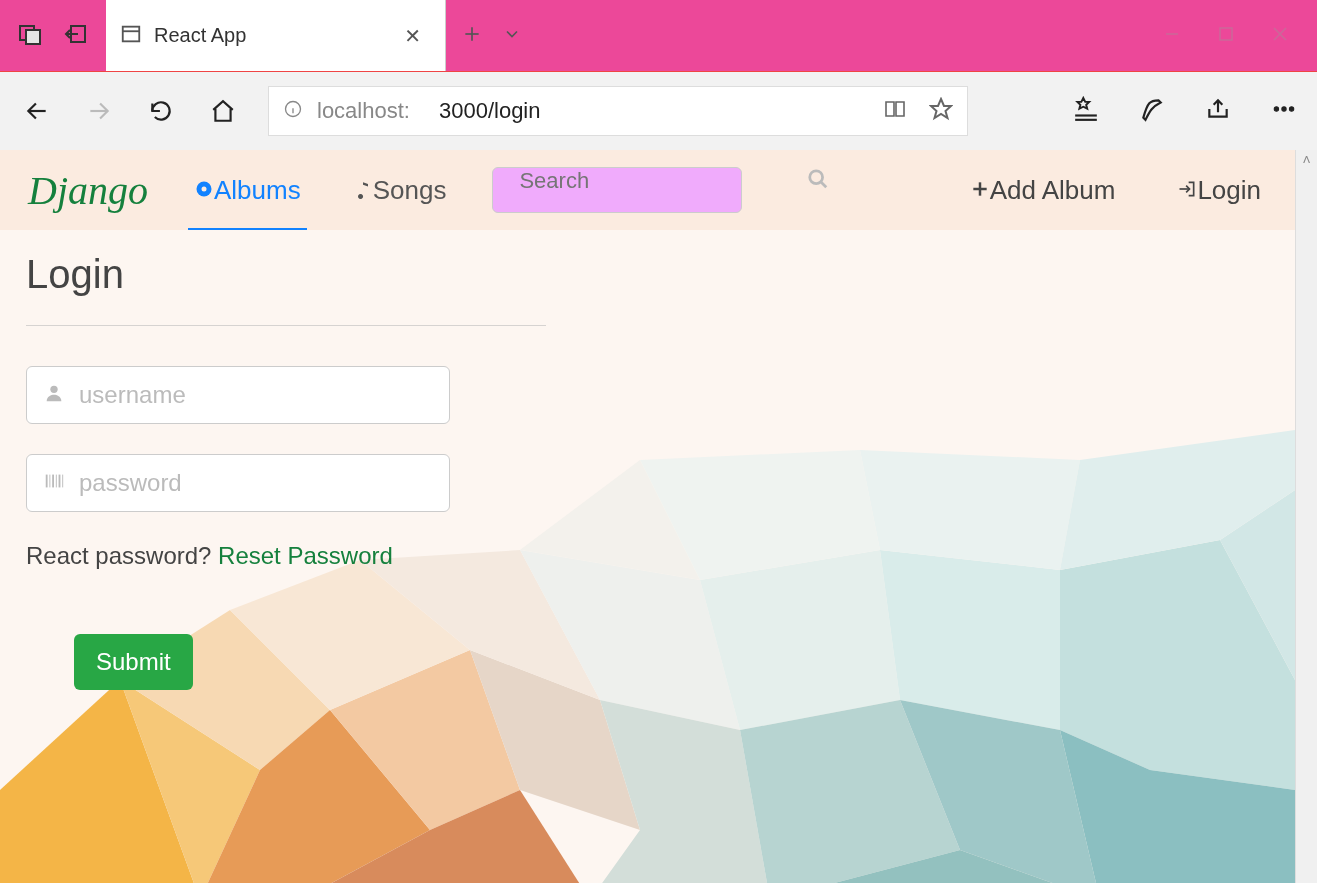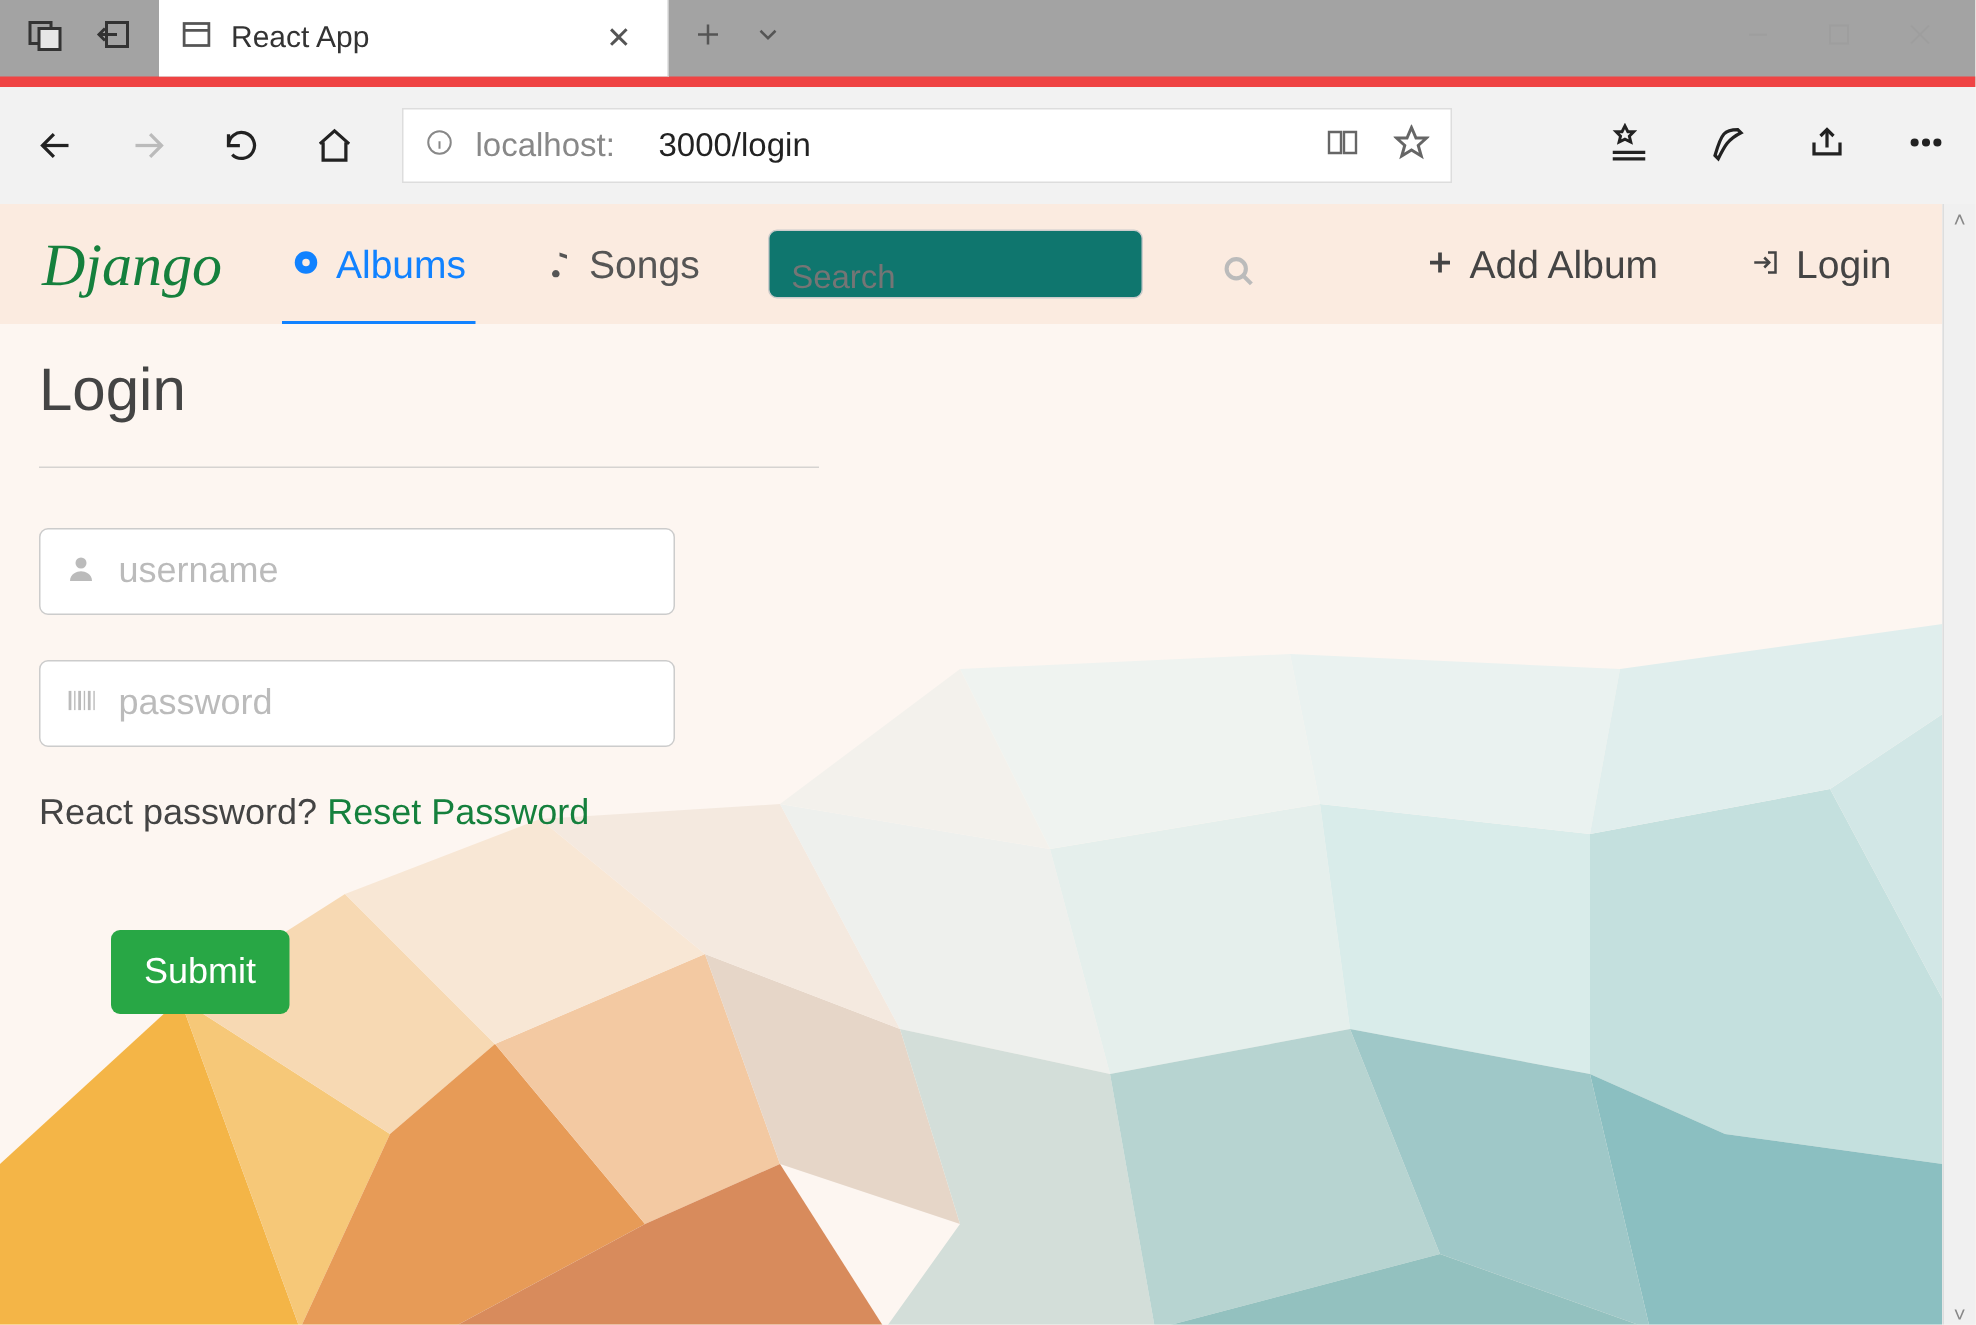--- a/index.html
+++ b/index.html
@@ -8,23 +8,23 @@
     width: 1317px;
     height: 883px;
     overflow: hidden;
     background: #f2f2f2;
   }
 
   
   .tabbar {
     display: flex;
     align-items: stretch;
-    height: 58px;
-    background: #a3a3a3;
-    border-bottom: 7px solid #ef4444;
+    height: 72px;
+    background: #ec4899;
+    border-bottom: 1px solid #ef4444;
   }
   .tab-sys-buttons {
     display: flex;
     align-items: center;
     gap: 22px;
     padding: 0 18px;
   }
   .tab-sys-buttons svg { width: 24px; height: 24px; }
   .tab {
     display: flex;
@@ -108,37 +108,36 @@
   }
   .brand {
     font-family: "Brush Script MT", cursive;
     font-style: italic;
     font-size: 40px;
     color: #15803d;
   }
   .nav-link {
     display: flex;
     align-items: center;
-    gap: 10px;
     font-size: 26px;
     color: #555;
     padding: 0 6px;
     height: 80px;
     cursor: pointer;
   }
   .nav-link.active {
     color: #1182ff;
     border-bottom: 4px solid #1182ff;
     margin-bottom: -4px;
   }
   .nav-link svg { width:20px; height:20px; }
   .nav-search {
-    display:flex; align-items:flex-end;
-    background:#0f766e; border:1px solid #ccc; border-radius:6px;
-    width:250px; height:46px; padding:0 14px;
+    display:flex; align-items:flex-start;
+    background:#f0abfc; border:1px solid #ccc; border-radius:6px;
+    width:250px; height:46px; padding:0 26px;
     font-size:22px; color:#bbb;
     position: relative;
   }
   .nav-search input {
     border:0; outline:0; font-size:22px; flex:1; background:transparent;
   }
   .nav-search svg { width:22px; height:22px; fill:#bbb; }
   .nav-right { margin-left:auto; display:flex; gap:50px; align-items:center;}
   .nav-right .nav-link { font-size:26px; color:#444;}
 

